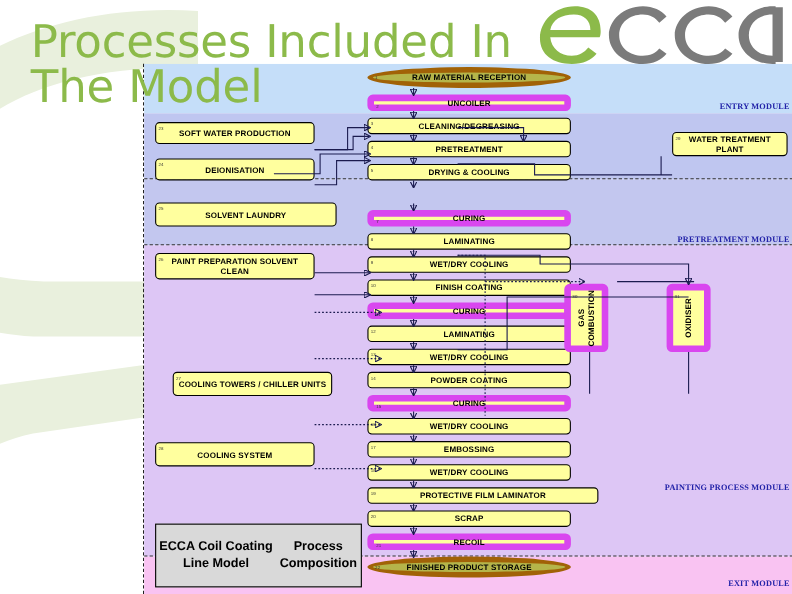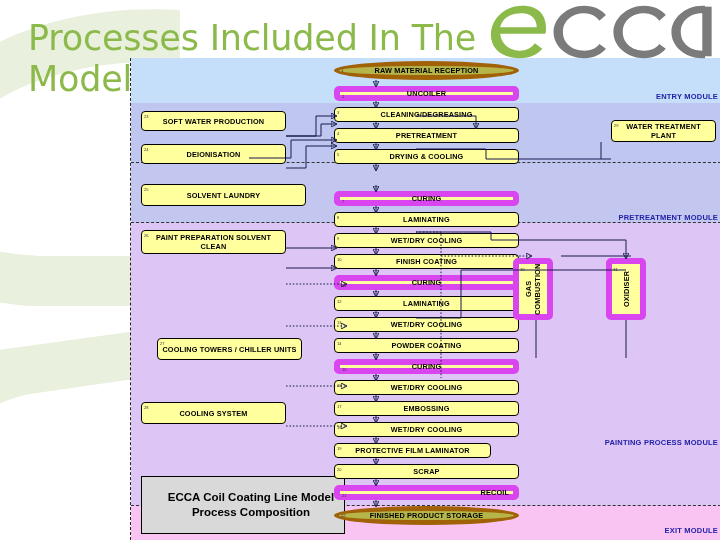--- a/index.html
+++ b/index.html
@@ -8,21 +8,21 @@
     background:#ffffff;
     font-family:"Liberation Sans", sans-serif;
   }
 
   
   #watermark{position:absolute;left:-120px;top:-30px;width:420px;height:600px;z-index:0;pointer-events:none;}
 
   
   #title{
     position:absolute;left:28px;top:18px;width:480px;z-index:3;
-    color:#8cba4a;font-size:35px;line-height:41px;font-weight:400;
+    color:#8cba4a;font-size:41px;line-height:41px;font-weight:400;
     font-family:"DejaVu Sans", sans-serif;
     letter-spacing:-0.2px;
   }
 
   
   #logo{position:absolute;right:6px;top:2px;z-index:4;height:58px;}
   #logo .l1{fill:#8cba4a;}
   #logo .l2{fill:#7b7b7b;}
 
   
@@ -36,21 +36,21 @@
   .band.entry2{top:45px;height:60px;background:#bfc6f0;}
   .band.pre{top:105px;height:60px;background:#c3c7ef;}
   .band.paint{top:165px;height:283px;background:#ddc6f5;}
   .band.exit{top:448px;height:34px;background:#f9c3f2;}
 
   .divider{position:absolute;left:0;right:0;border-top:1px dashed #333;height:0;}
 
   .modlabel{
     position:absolute;right:3px;color:#2222a8;font-weight:bold;
     font-size:7.5px;letter-spacing:.2px;white-space:nowrap;
-    font-family:Liberation Sans, sans-serif;
+    font-family:Liberation Serif, serif;
   }
 
   
   .node{
     position:absolute;box-sizing:border-box;
     background:#ffff9e;border:1px solid #000;border-radius:4px;
     display:flex;align-items:center;justify-content:center;text-align:center;
     font-size:7.3px;font-weight:bold;color:#000;letter-spacing:.15px;
     line-height:9px;padding:0 4px;
     font-family:"Liberation Sans", sans-serif;
@@ -60,24 +60,23 @@
     background:#b5b54a;border:5px solid #a16207;border-radius:50%;
   }
   .node.vert{writing-mode:vertical-rl;text-orientation:mixed;transform:rotate(180deg);}
   .node .num{position:absolute;left:2px;top:0px;font-size:4px;font-weight:normal;color:#333;}
   .node.vert .num{left:auto;right:1px;top:auto;bottom:1px;writing-mode:horizontal-tb;transform:rotate(180deg);}
 
   
   #legend{
     position:absolute;left:10px;top:418px;width:186px;height:56px;
     background:#d9d9d9;border:1px solid #000;
-    display:flex;flex-direction:column;align-items:center;justify-content:center;
+    display:flex;flex-direction:row;align-items:center;
     font-size:11.5px;font-weight:bold;color:#000;line-height:15px;text-align:center;
     font-family:"Liberation Sans", sans-serif;
-    padding-left:16px;
   }
 
   
   #wires{position:absolute;left:0;top:0;width:590px;height:482px;z-index:5;pointer-events:none;}
   #wires line,#wires path,#wires polyline{fill:none;stroke:#1b1b4f;stroke-width:1;}
   #wires .dot{stroke-dasharray:1.6 1.8;}
 </style>
 </head>
 <body>
 
@@ -257,31 +256,31 @@
   <div class="node" style="left:203px;top:343px;width:185px;height:15px;">
     <span class="num">17</span>
     <span>EMBOSSING</span>
     </div>
 
   <div class="node" style="left:203px;top:364px;width:185px;height:15px;">
     <span class="num">18</span>
     <span>WET/DRY COOLING</span>
     </div>
 
-  <div class="node" style="left:203px;top:385px;width:157px;height:15px;">
+  <div class="node" style="left:203px;top:385px;width:210px;height:15px;">
     <span class="num">19</span>
     <span>PROTECTIVE FILM LAMINATOR</span>
     </div>
 
   <div class="node" style="left:203px;top:406px;width:185px;height:15px;">
     <span class="num">20</span>
     <span>SCRAP</span>
     </div>
 
-  <div class="node hot" style="left:203px;top:427px;width:185px;height:15px;justify-content:flex-end;">
+  <div class="node hot" style="left:203px;top:427px;width:185px;height:15px;">
     <span class="num">21</span>
     <span>RECOIL</span>
     </div>
 
   <div class="node term" style="left:203px;top:448px;width:185px;height:19px;">
     <span class="num">22</span>
     <span>FINISHED PRODUCT STORAGE</span>
     </div>
 
   <div class="node" style="left:10px;top:53px;width:145px;height:20px;">

